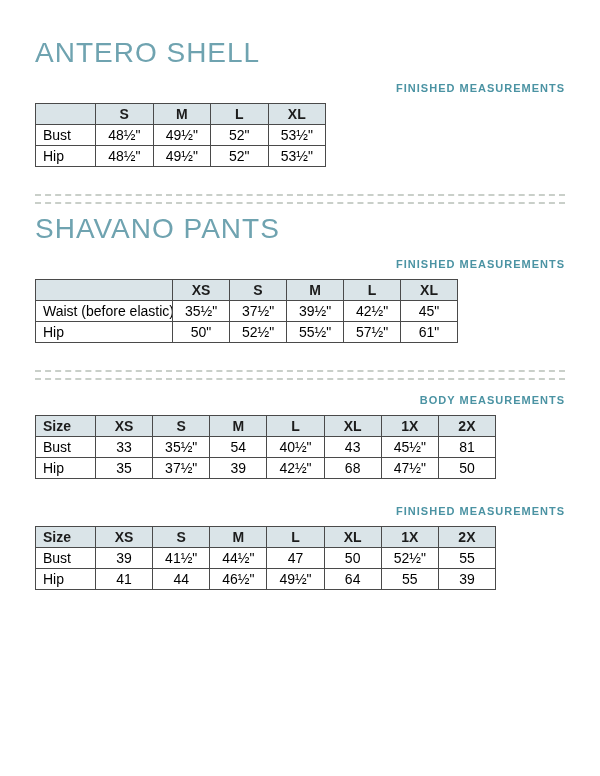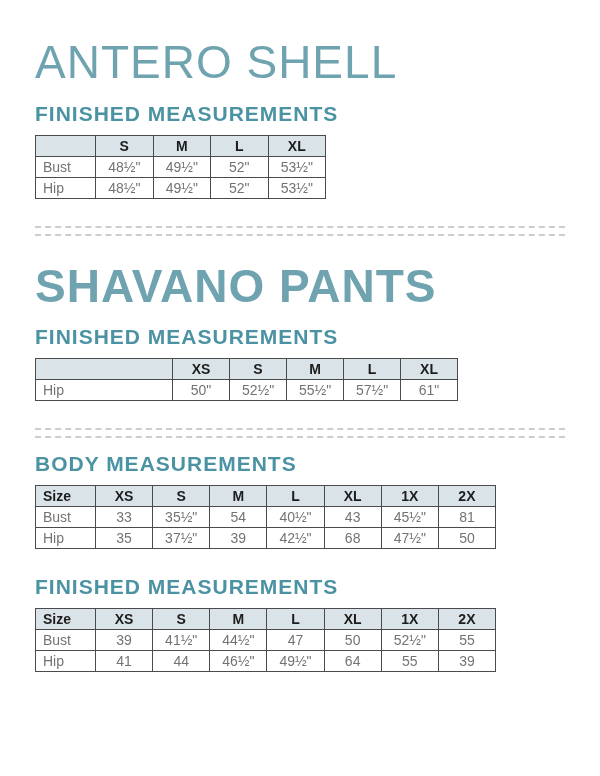--- a/index.html
+++ b/index.html
@@ -5,35 +5,36 @@
   html, body { margin: 0; padding: 0; background: #ffffff; }
   body {
     width: 600px; height: 776px;
     font-family: "Liberation Sans", sans-serif;
     color: #4d4d4d;
     overflow: hidden;
   }
   .page { padding: 38px 35px 0 35px; box-sizing: border-box; }
 
   .section-title {
-    font-size: 46px;
+    font-size: 28px;
     font-weight: 300;
     line-height: 1.08;
     letter-spacing: 1px;
     color: #6fa3b0;
     margin: 0;
   }
-  .section-title.spaced { margin-top: 26px; font-weight: bold; }
+  .section-title.spaced { margin-top: 10px; }
 
   .table-heading {
-    font-size: 21px;
+    font-size: 11px;
     font-weight: bold;
     letter-spacing: 1px;
     color: #4b93a3;
     margin: 14px 0 0 0;
+    text-align: right;
   }
   .table-heading.second { margin-top: 26px; }
 
   table.meas {
     border-collapse: collapse;
     table-layout: fixed;
     margin-top: 9px;
     font-size: 14px;
   }
   table.meas th, table.meas td {
@@ -48,21 +49,21 @@
   table.meas th {
     background: #dae4e8;
     color: #1c1c1c;
     font-weight: bold;
     font-size: 14px;
   }
   table.meas th.label-col, table.meas td.label-col {
     text-align: left;
     padding-left: 7px;
   }
-  table.meas td { color: #737373; }
+  table.meas td { color: #000000; }
 
   .divider {
     width: 530px;
     height: 6px;
     margin-top: 27px;
     border-top: 2px dashed #c9cfc9;
     border-bottom: 2px dashed #c9cfc9;
     box-sizing: content-box;
   }
 </style>
@@ -122,20 +123,28 @@
         <tr>
           <th class="label-col"></th>
           <th>XS</th>
           <th>S</th>
           <th>M</th>
           <th>L</th>
           <th>XL</th>
         </tr>
       </thead>
       <tbody>
+        <tr>
+          <td class="label-col">Waist (before elastic)</td>
+          <td>35½"</td>
+          <td>37½"</td>
+          <td>39½"</td>
+          <td>42½"</td>
+          <td>45"</td>
+        </tr>
         <tr>
           <td class="label-col">Hip</td>
           <td>50"</td>
           <td>52½"</td>
           <td>55½"</td>
           <td>57½"</td>
           <td>61"</td>
         </tr>
       </tbody>
     </table>

